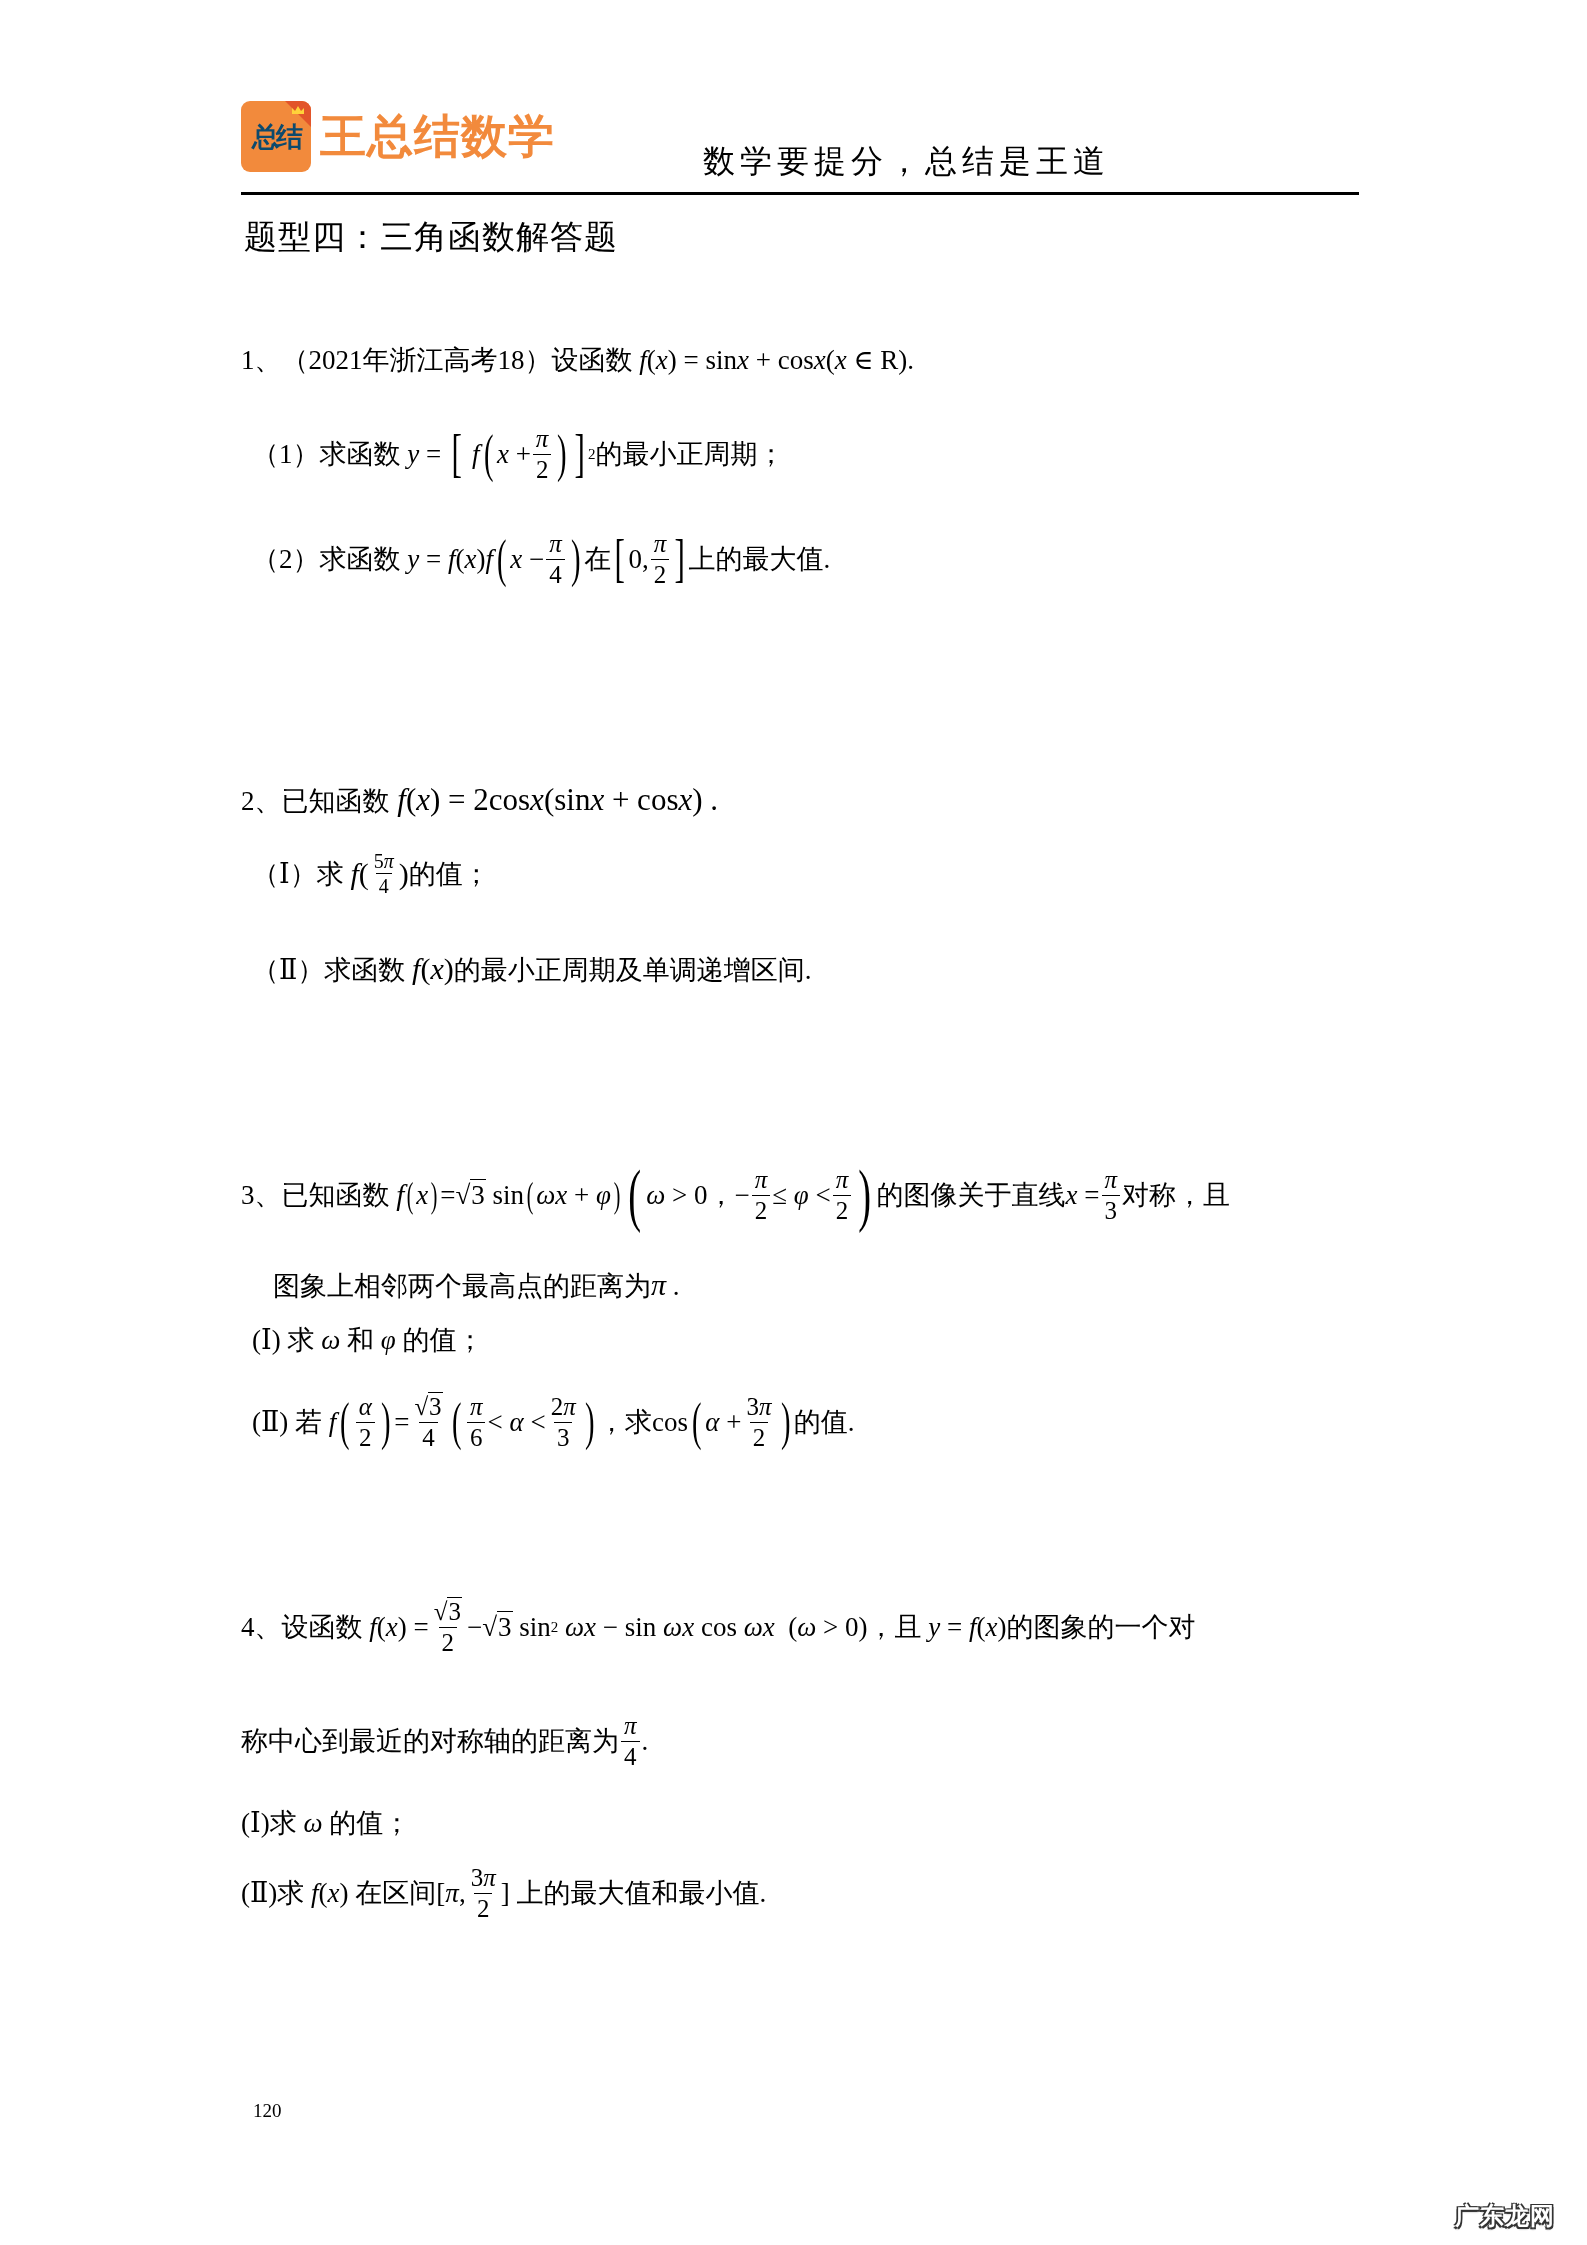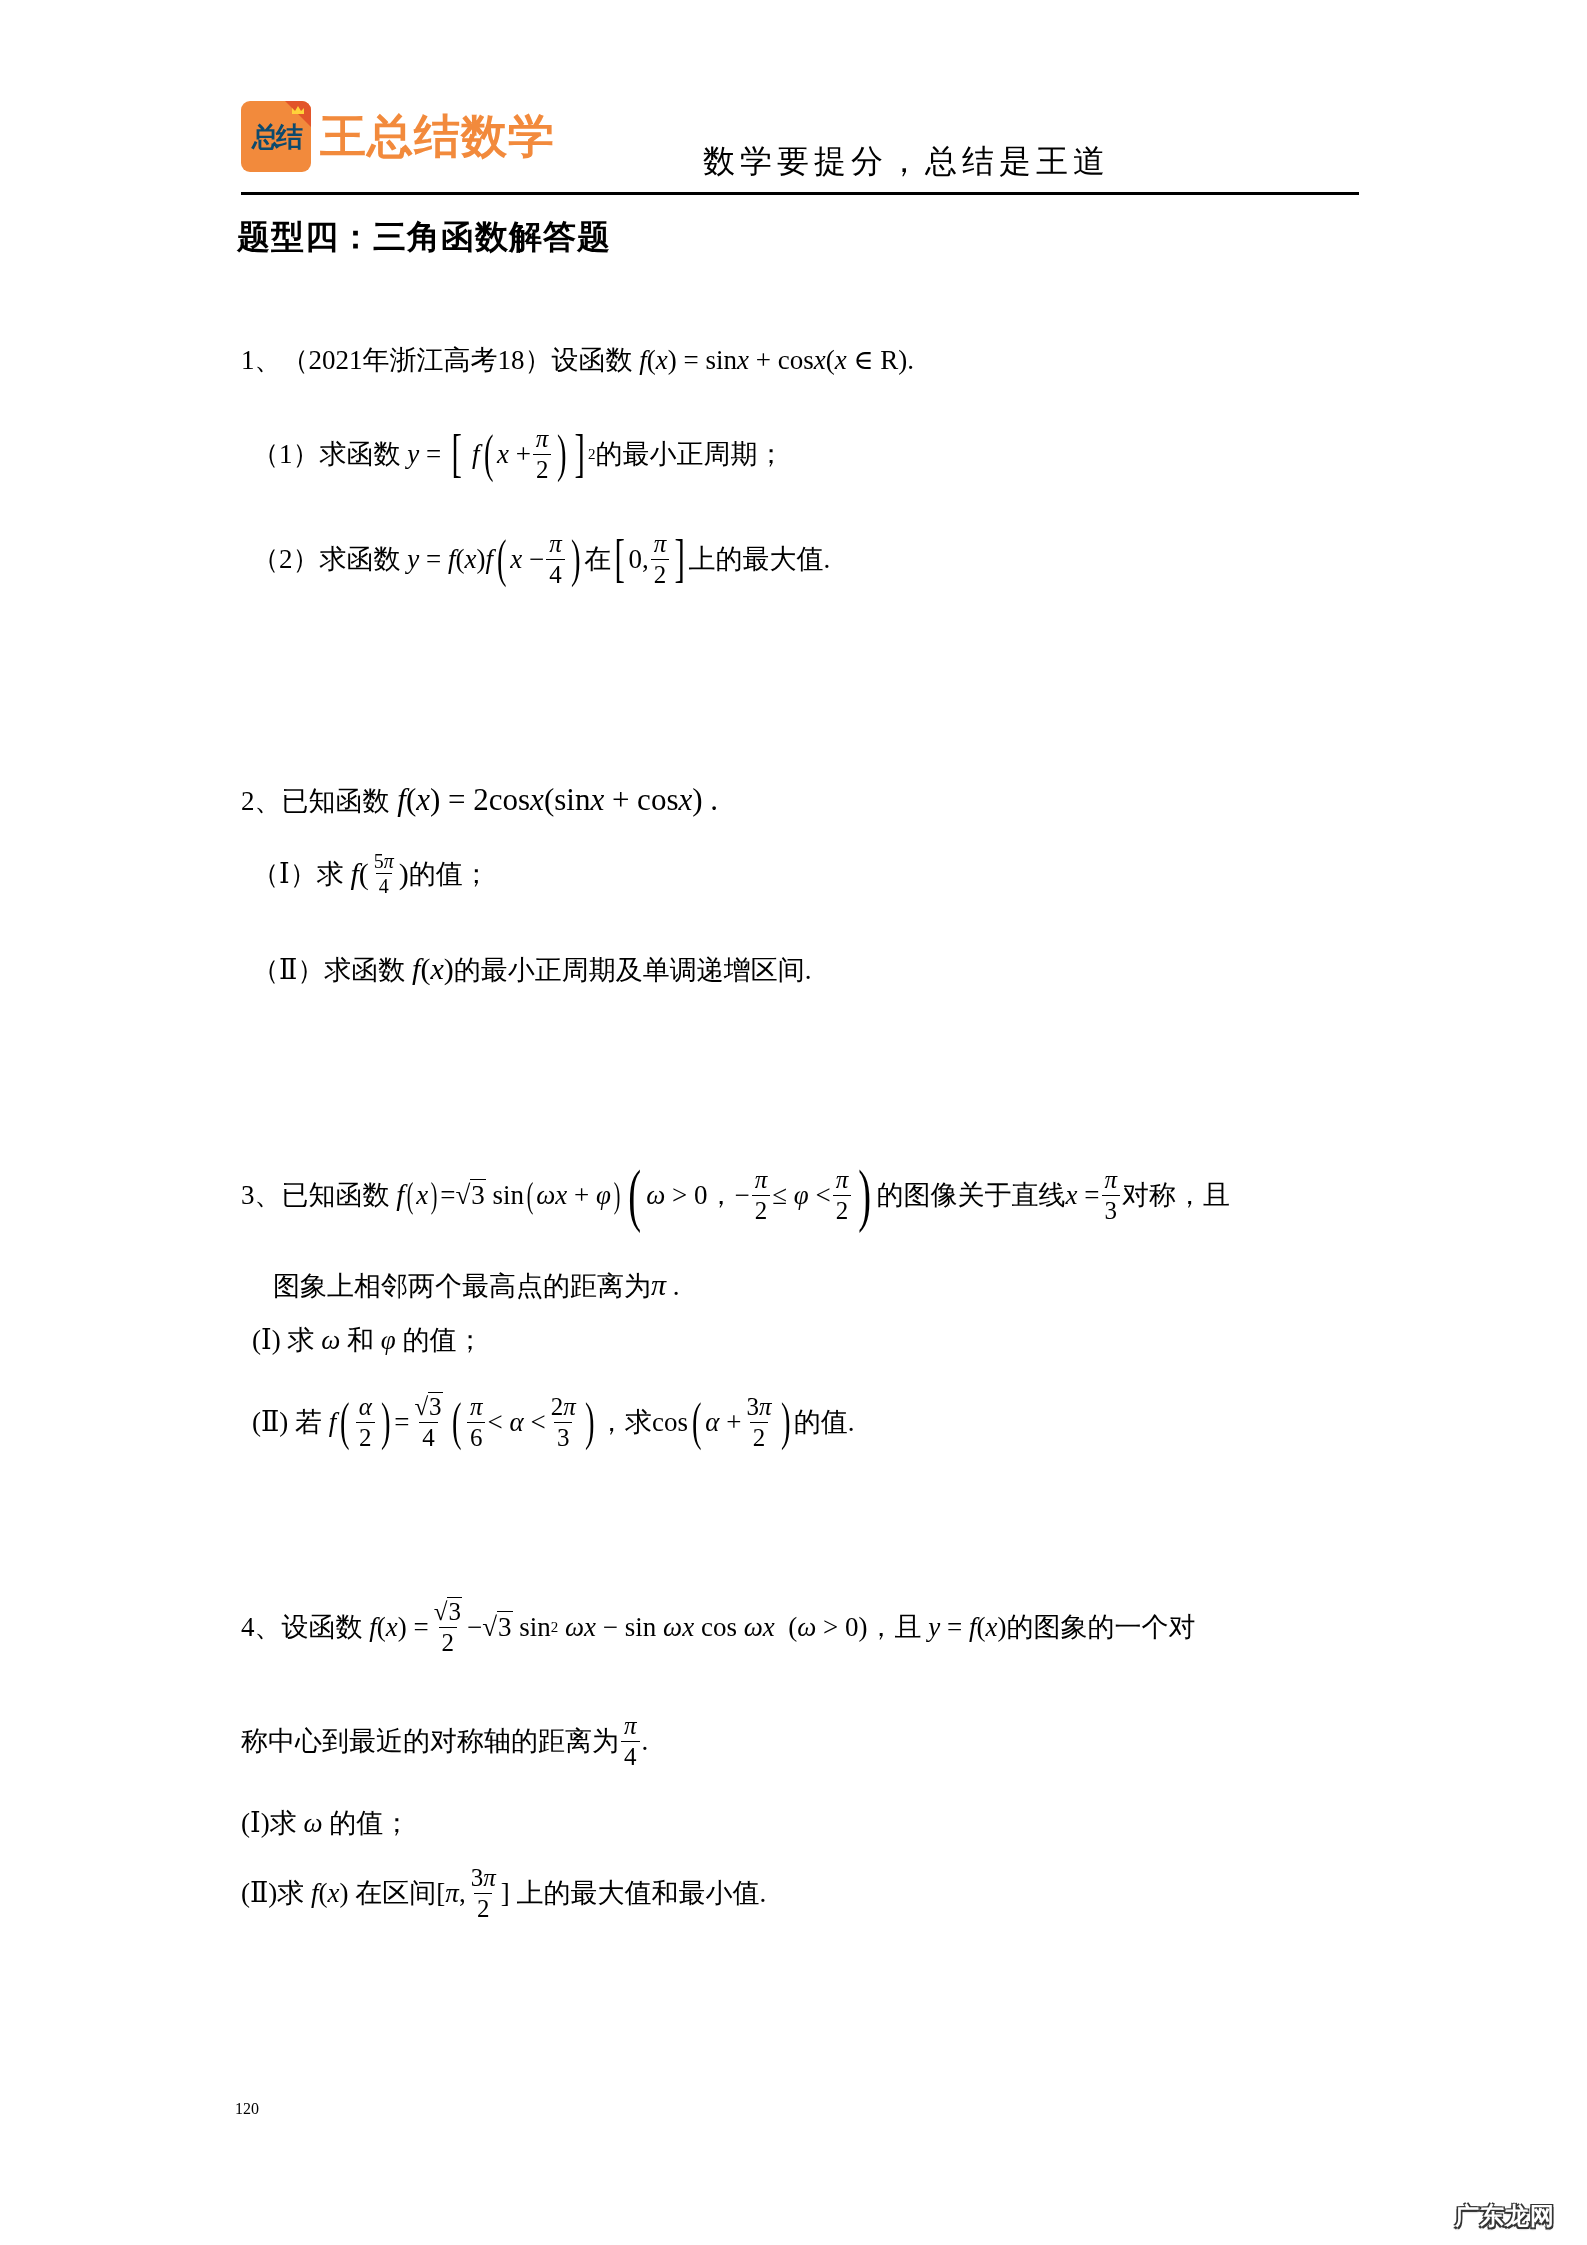--- a/index.html
+++ b/index.html
@@ -15,41 +15,41 @@
   .logo-icon .crown { position: absolute; right: 6px; top: 4px; width: 14px; height: 10px; }
   .logo-icon .icon-text { position: absolute; left: 3px; top: 18px; width: 64px; text-align: center;
                color: #0c4a6e; font-family: "DejaVu Sans", sans-serif; font-weight: bold; font-size: 27px;
                letter-spacing: -3px; }
   .logo-text { left: 320px; top: 106px; font-family: "DejaVu Sans", sans-serif; font-size: 46px;
                color: #f28a3c; letter-spacing: 1px; font-weight: bold; }
   .slogan { left: 703px; top: 140px; font-family: "DejaVu Serif", serif; font-size: 32px;
                letter-spacing: 5px; }
   .header-rule { position: absolute; left: 241px; top: 192px; width: 1118px; height: 3px; background: #000; }
 
-  .section-title { left: 237px; top: 215px; font-family: "DejaVu Sans", sans-serif; font-weight: bold;
+  .section-title { left: 244px; top: 215px; font-family: "DejaVu Sans", sans-serif; font-weight: normal;
                font-size: 33px; letter-spacing: 1px; }
 
   .line { font-size: 27px; }
   .m { font-style: italic; }
 
   
   .frac { display: inline-flex; flex-direction: column; align-items: center; vertical-align: middle;
           margin: 0 2px; font-size: 25px; line-height: 1.1; }
   .frac .num { padding: 0 3px 1px; }
   .frac .den { border-top: 1.6px solid #000; padding: 1px 3px 0; }
   .bigp { font-size: 52px; font-weight: 100; vertical-align: middle; line-height: 1;
           transform: scaleX(0.55); display: inline-block; }
   .bigb { font-size: 52px; vertical-align: middle; line-height: 1; display: inline-block;
           transform: scaleX(0.6); }
   .sup { font-size: 15px; vertical-align: 22px; }
   .sup-s { font-size: 15px; vertical-align: 10px; }
   .sqrt { display: inline-block; }
   .sqrt .rad { border-top: 1.5px solid #000; padding: 0 1px; }
 
-  .page-num { left: 235px; top: 2100px; font-size: 16px; }
+  .page-num { left: 253px; top: 2100px; font-size: 19px; }
   .watermark { left: 1455px; top: 2200px; font-family: "DejaVu Sans", sans-serif; font-size: 24px;
                font-weight: bold; color: #fff; letter-spacing: 1px;
                text-shadow: -1.5px -1.5px 0 #333, 1.5px -1.5px 0 #333, -1.5px 1.5px 0 #333, 1.5px 1.5px 0 #333,
                             0 2px 2px #888; }
 </style>
 </head>
 <body>
 
 <div class="logo-icon">
   <div class="corner"></div>

